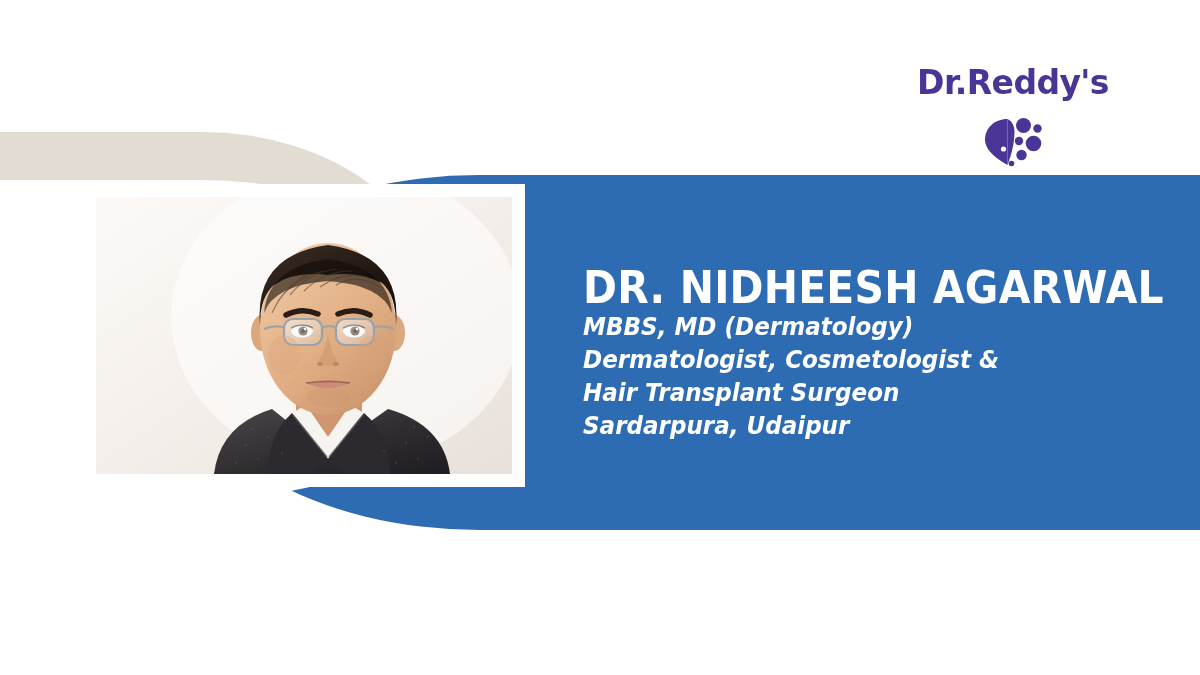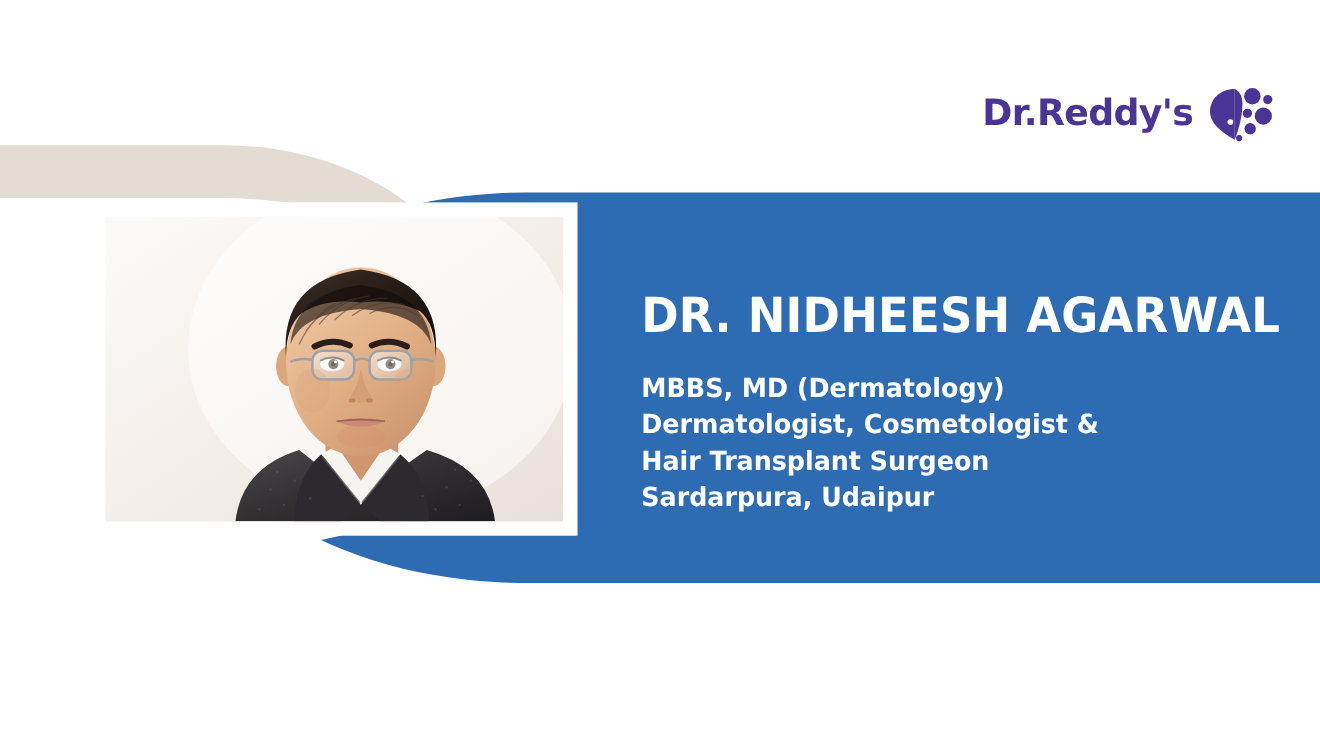--- a/index.html
+++ b/index.html
@@ -22,20 +22,21 @@
   
   #brand {
     position: absolute;
     left: 893px;
     top: 66px;
     width: 240px;
     height: 72px;
     display: flex;
     align-items: center;
     gap: 12px;
+    flex-direction: column;
   }
   #brand-wordmark {
     font-family: "DejaVu Sans", sans-serif;
     font-weight: bold;
     font-size: 33px;
     letter-spacing: -0.6px;
     color: #4a3596;
     line-height: 1;
     white-space: nowrap;
   }
@@ -125,21 +126,21 @@
     font-size: 44px;
     line-height: 1.05;
     letter-spacing: 0.2px;
     color: #ffffff;
     white-space: nowrap;
     transform: scaleX(0.93);
     transform-origin: left center;
     margin: 0;
   }
   #credentials {
-    margin-top: 26px;
+    font-style: italic;
   }
   .cred-line {
     font-family: "DejaVu Sans", sans-serif;
     font-weight: bold;
     font-size: 24px;
     line-height: 33px;
     color: #ffffff;
     white-space: nowrap;
     transform: scaleX(0.96);
     transform-origin: left center;

